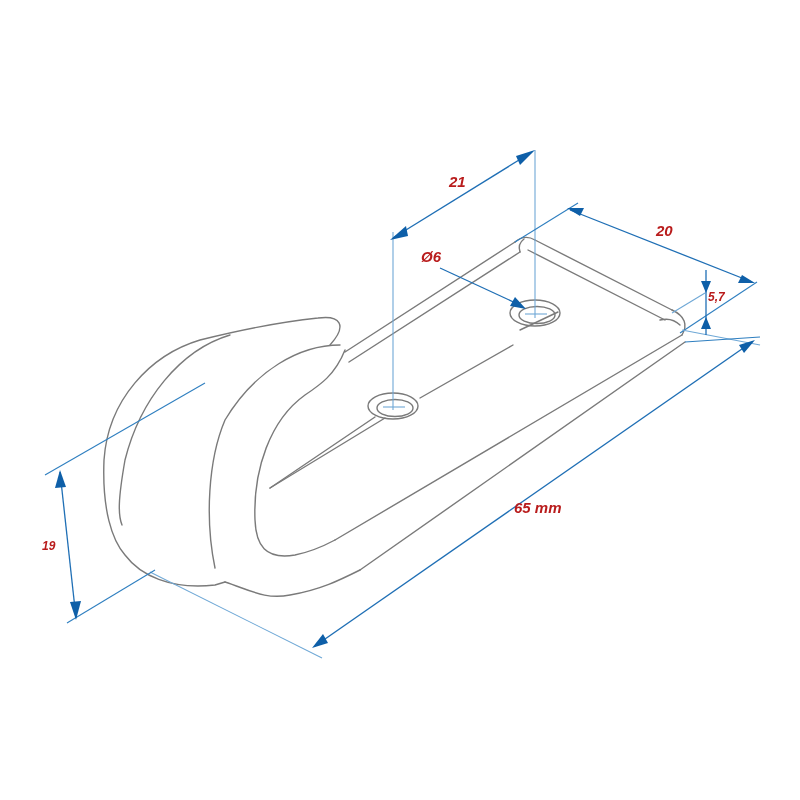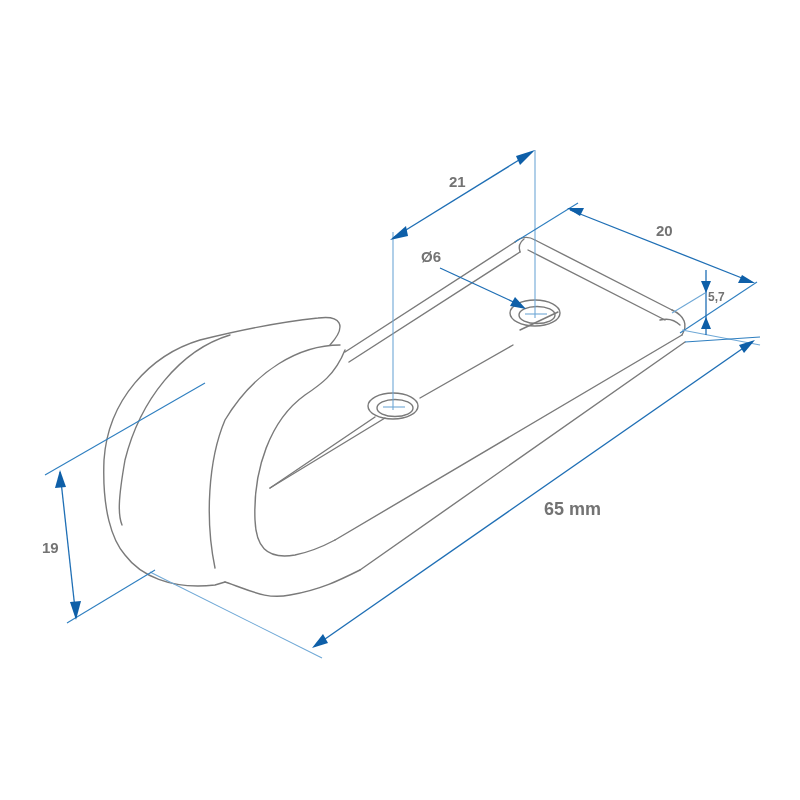--- a/index.html
+++ b/index.html
@@ -4,27 +4,27 @@
   <style>
     html, body { margin: 0; padding: 0; background: #ffffff; }
     body { width: 800px; height: 800px; overflow: hidden; position: relative; }
     #drawing { position: absolute; left: 0; top: 0; width: 800px; height: 800px; }
     .part { fill: none; stroke: #7a7a7a; stroke-width: 1.4; stroke-linecap: round; stroke-linejoin: round; }
     .ext { fill: none; stroke: #2f7fc0; stroke-width: 1.1; }
     .ext-light { fill: none; stroke: #6fa8d6; stroke-width: 1.1; }
     .dim { fill: none; stroke: #1f6fb5; stroke-width: 1.3; }
     .arrow { fill: #0e5fa8; stroke: none; }
     .label { position: absolute; font-family: "Liberation Sans", sans-serif; font-weight: bold;
-             color: #737373; white-space: nowrap; line-height: 1; }
+             color: #b91c1c; white-space: nowrap; line-height: 1; font-style: italic; }
     .lbl-21 { left: 449px; top: 174px; font-size: 15px; }
     .lbl-20 { left: 656px; top: 223px; font-size: 15px; text-align: right; }
     .lbl-d6 { left: 421px; top: 249px; font-size: 15px; }
     .lbl-45 { left: 708px; top: 291px; font-size: 12px; }
-    .lbl-19 { left: 42px;  top: 540px; font-size: 15px; }
-    .lbl-65 { left: 544px; top: 500px; font-size: 18px; }
+    .lbl-19 { left: 42px;  top: 540px; font-size: 12px; }
+    .lbl-65 { left: 514px; top: 500px; font-size: 15px; }
   </style>
 </head>
 <body>
 
 <svg id="drawing" viewBox="0 0 800 800" xmlns="http://www.w3.org/2000/svg">
 
   <g>
 
     <path class="part" d="M 330 345 C 348 325 340 315 318 318 C 280 322 240 330 200 340
              C 150 355 108 400 104 460 C 102 510 112 540 125 555

